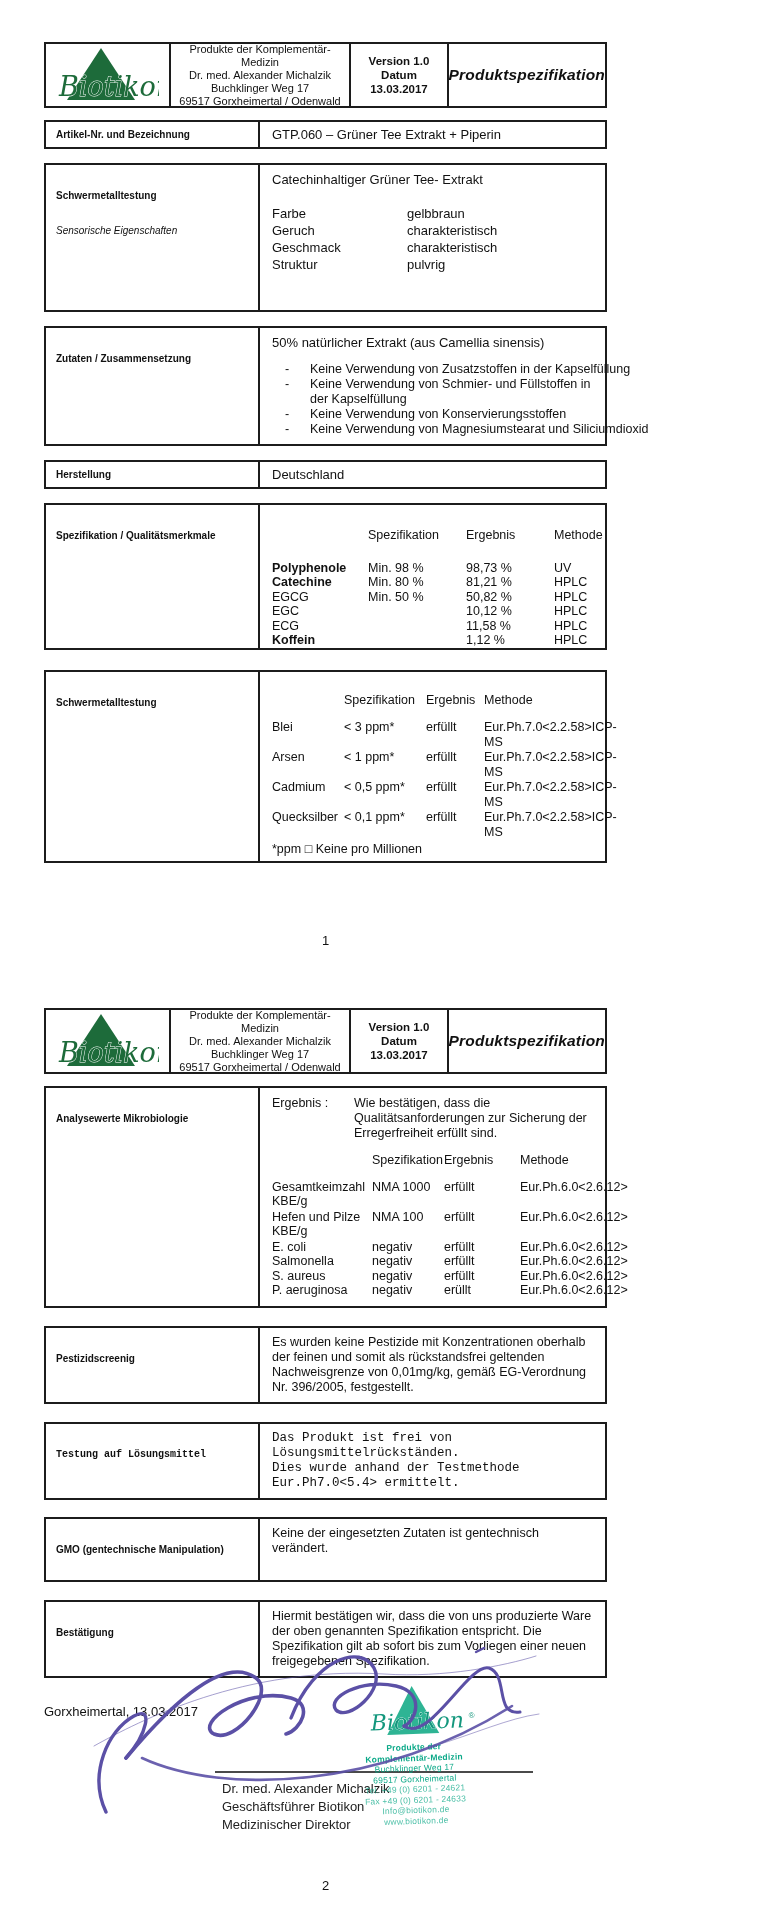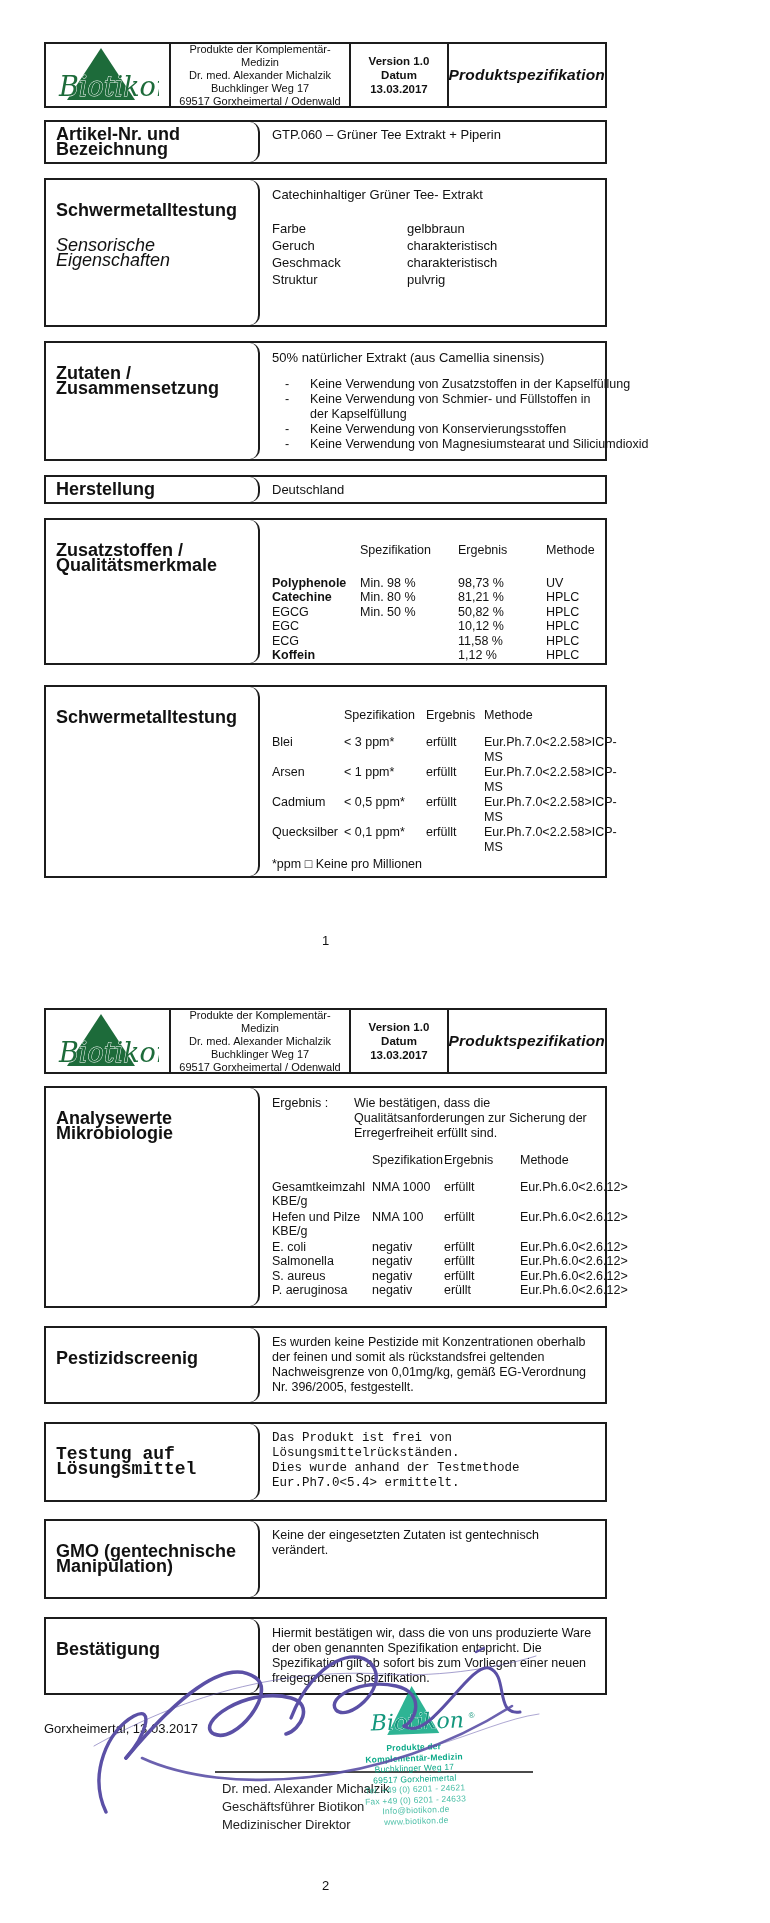--- a/index.html
+++ b/index.html
@@ -18,21 +18,21 @@
   .hdr > div { border-right: 2px solid #1c1c1c; display:flex; flex-direction:column; justify-content:center; align-items:center; text-align:center; }
   .hdr > div:last-child { border-right: none; }
   .h-logo  { width: 127px; }
   .h-addr  { width: 184px; font-size: 11px; line-height: 13px; }
   .h-ver   { width: 99px;  font-size: 11.5px; font-weight: bold; line-height: 14px; }
   .h-title { flex: 1; font-size: 15.5px; font-weight: bold; font-style: italic; letter-spacing: 0.2px; }
 
   
   .sec { display: flex; border: 2px solid #1c1c1c; margin-bottom: 14px; background:#fff; }
   .sec .lbl { width: 214px; min-width: 214px; border-right: 2px solid #1c1c1c;
-              padding: 23px 10px; font-weight: bold; font-size: 18px; line-height: 15px; border-radius: 10px; }
+              padding: 23px 10px; font-weight: bold; font-size: 10px; line-height: 15px; }
   .sec .val { flex: 1; padding: 7px 12px; font-size: 12.5px; line-height: 15px; }
   .slim .lbl, .slim .val { padding-top: 5px; padding-bottom: 5px; }
   .sublbl { font-weight: normal; font-style: italic; margin-top: 20px; }
 
   
   .props { margin-top: 18px; padding-bottom: 30px; }
   .prow { display: flex; line-height: 17px; }
   .prow .pn { width: 135px; }
 
   
@@ -40,21 +40,21 @@
   .bullet { display: flex; line-height: 15px; }
   .bullet .d { width: 38px; min-width: 38px; padding-left: 13px; }
   .bullet .bt { width: 292px; }
   .nowrap .bt { white-space: nowrap; }
 
   
   .grid4 { display: flex; line-height: 14.5px; }
   .grid4 .c { overflow: visible; white-space: nowrap; }
   .hd { white-space: nowrap; }
   
-  .sk .g1 { width: 88px; } .sk .g2 { width: 98px; } .sk .g3 { width: 88px; } .sk .g4 { flex: 1; }
+  .sk .g1 { width: 96px; } .sk .g2 { width: 98px; } .sk .g3 { width: 88px; } .sk .g4 { flex: 1; }
   .sk-hdr { margin-top: 15px; }
   .sk-rows { margin-top: 18px; }
   .b { font-weight: bold; }
   
   .sm .g1 { width: 72px; } .sm .g2 { width: 82px; } .sm .g3 { width: 58px; } .sm .g4 { width: 109px; }
   .sm-hdr { margin-top: 13px; }
   .sm-rows { margin-top: 13px; }
   .sm-row { min-height: 30px; align-items: flex-start; }
   .sm .meth { white-space: normal; line-height: 15px; }
   .foot { margin-top: 2px; }
@@ -167,21 +167,21 @@
       </div>
     </div>
   </div>
 
   <div class="sec slim">
     <div class="lbl">Herstellung</div>
     <div class="val" style="font-size:13px;">Deutschland</div>
   </div>
 
   <div class="sec">
-    <div class="lbl">Zusatzstoffen / Qualitätsmerkmale</div>
+    <div class="lbl">Spezifikation / Qualitätsmerkmale</div>
     <div class="val sk" style="padding-top:8px; padding-bottom:0;">
       <div class="grid4 sk-hdr">
         <div class="c g1"></div>
         <div class="c g2 hd">Spezifikation</div>
         <div class="c g3 hd">Ergebnis</div>
         <div class="c g4 hd">Methode</div>
       </div>
       <div class="sk-rows">
         <div class="grid4">
           <div class="c g1 b">Polyphenole</div>

